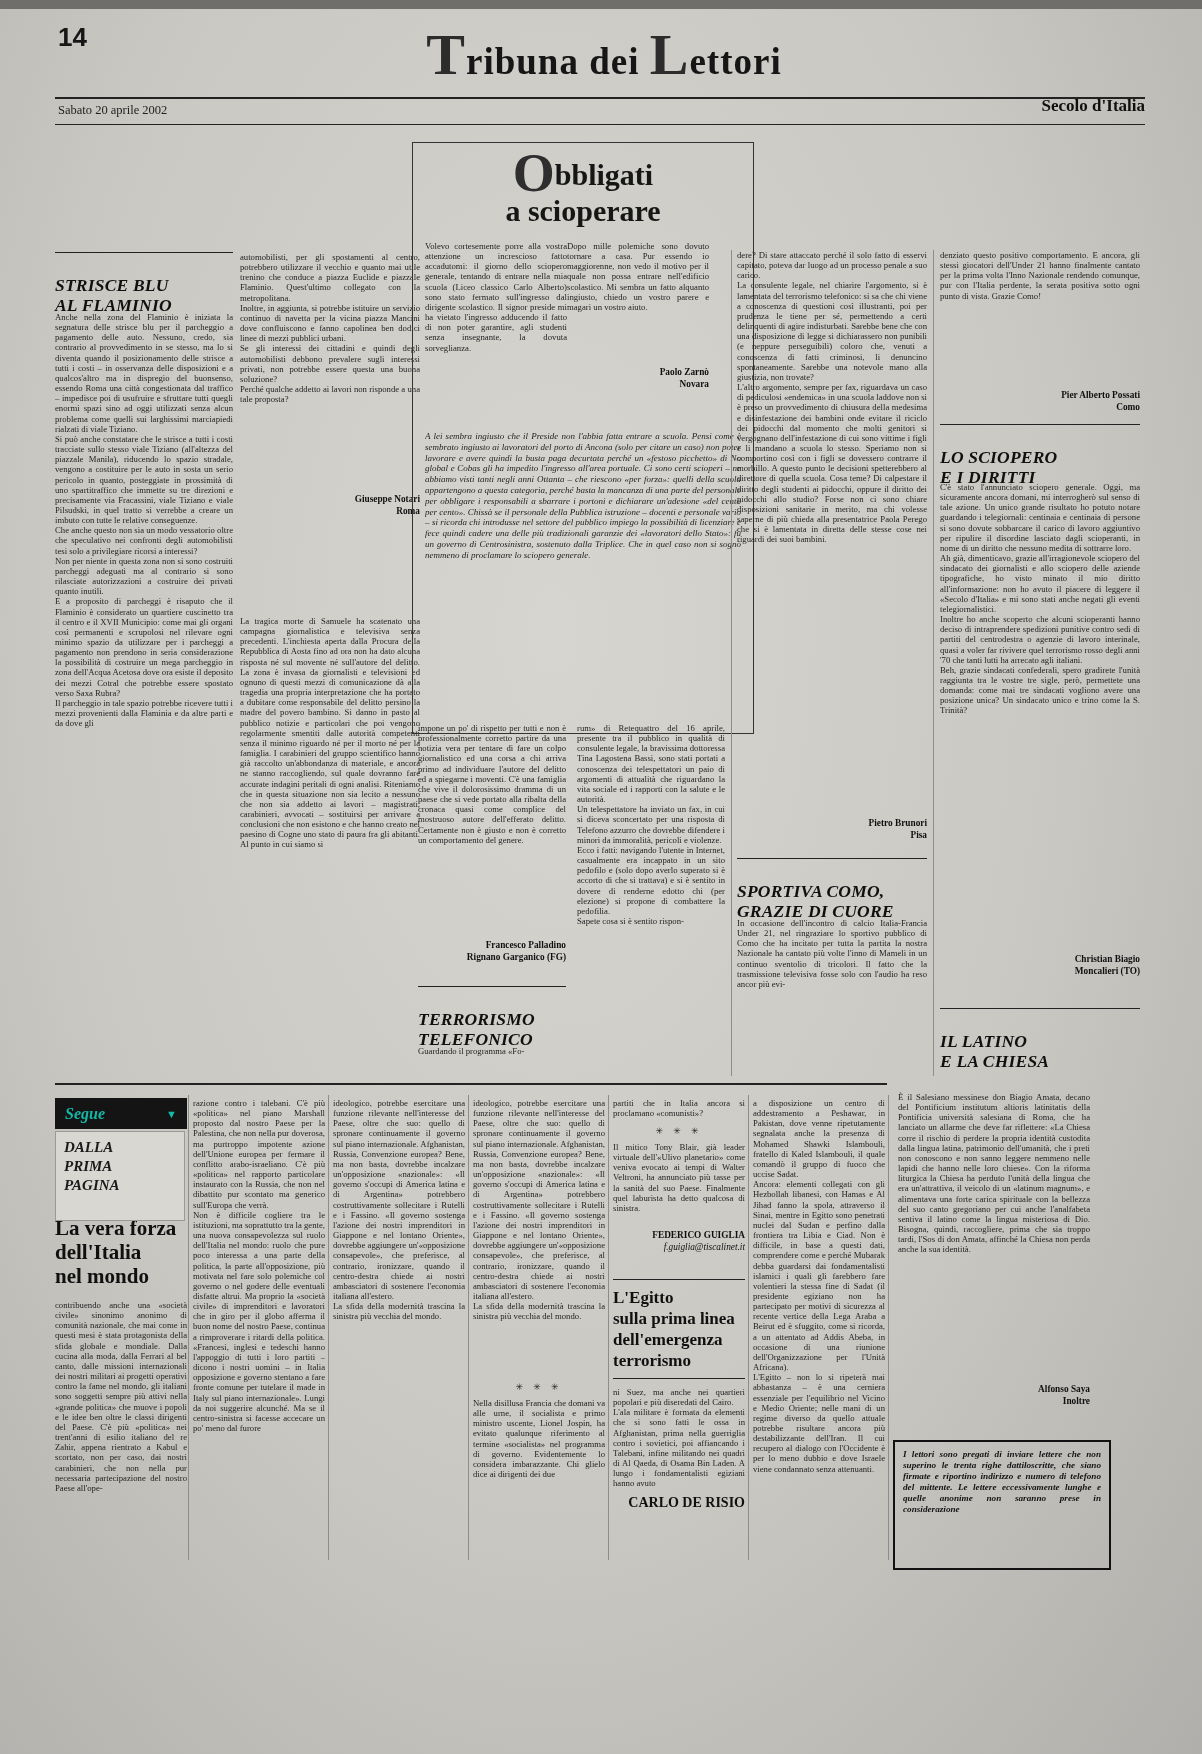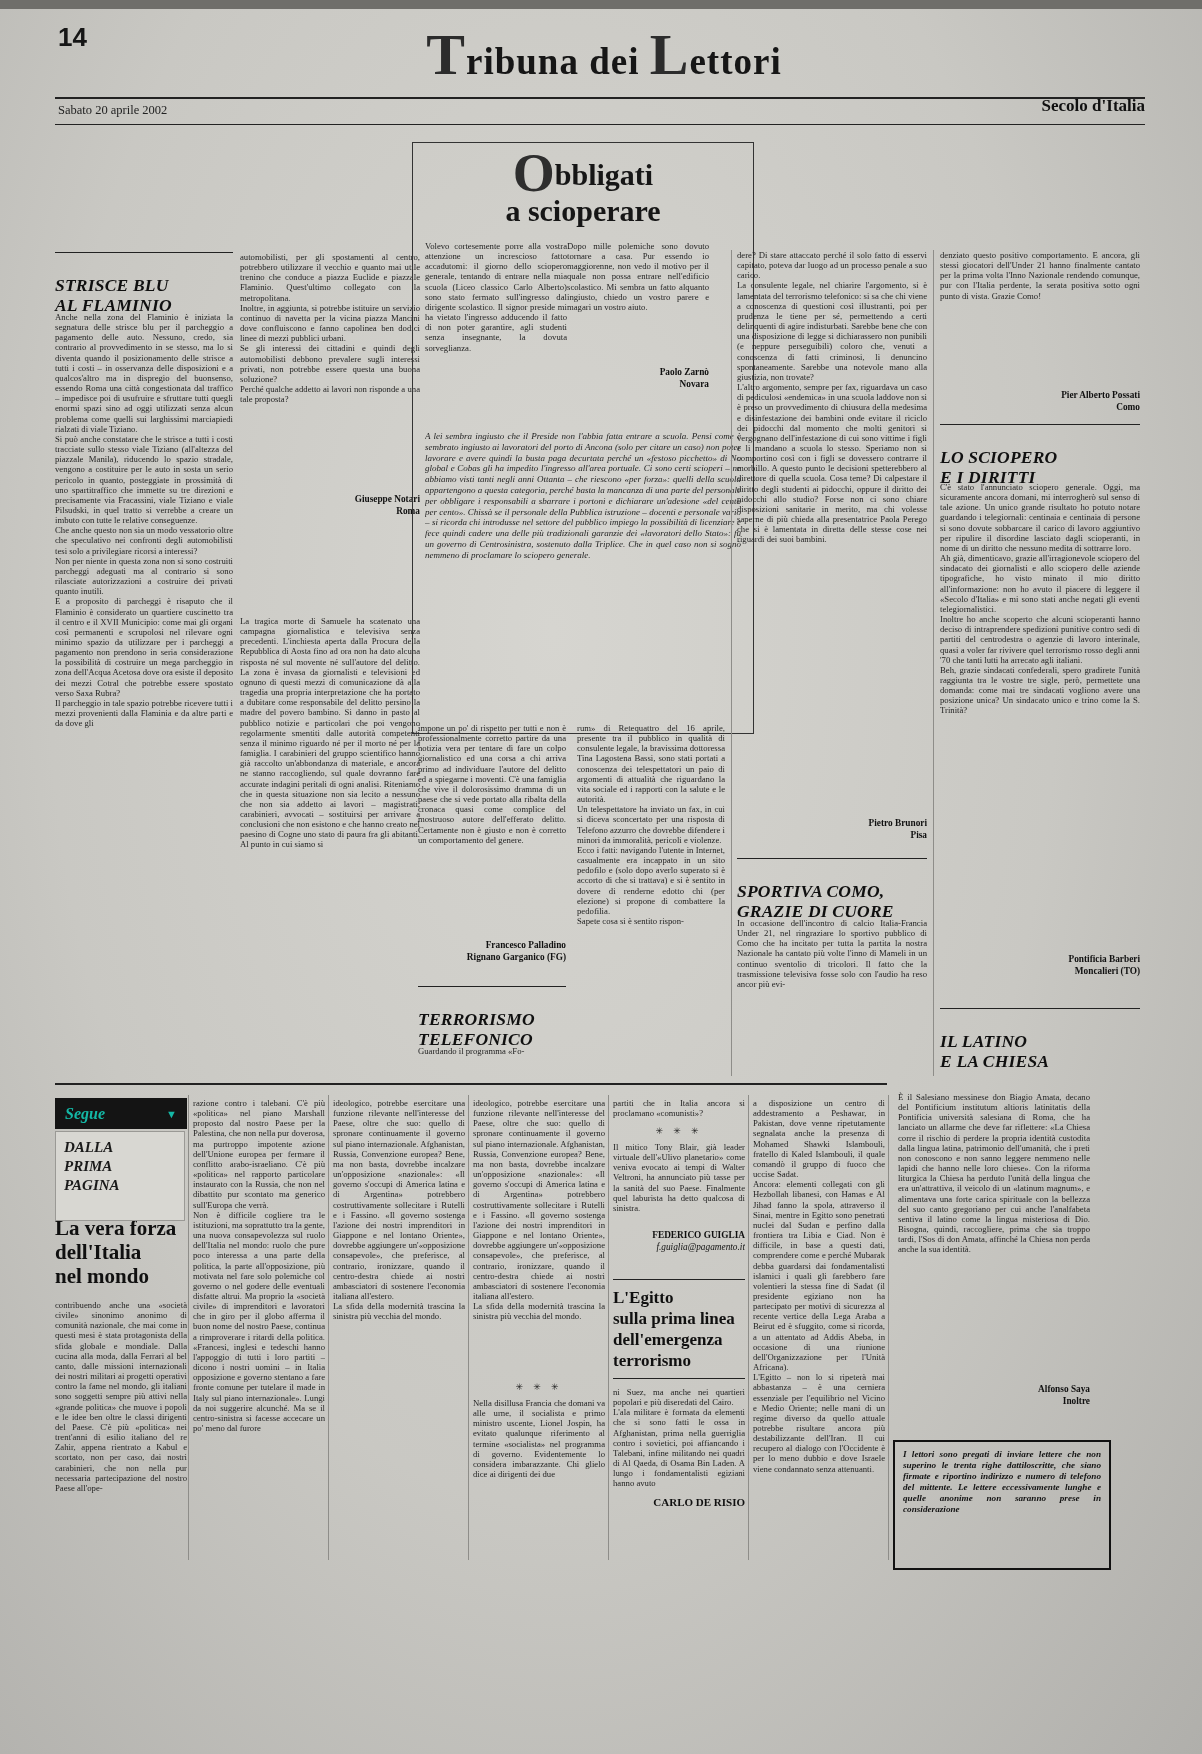--- a/index.html
+++ b/index.html
@@ -125,21 +125,21 @@
     <div>Pier Alberto Possati</div>
     <div>Como</div>
   </div>
   <div class="abs hl" style="left:940px;top:424px;width:200px;">LO SCIOPERO
 E I DIRITTI</div>
   <div class="abs bt" style="left:940px;top:482px;width:200px;height:470px;">C'è stato l'annunciato sciopero generale. Oggi, ma sicuramente ancora domani, mi interrogherò sul senso di tale azione. Un unico grande risultato ho potuto notare guardando i telegiornali: centinaia e centinaia di persone si sono dovute sobbarcare il carico di lavoro aggiuntivo per ripulire il disordine lasciato dagli scioperanti, in nome di un diritto che nessuno medita di sottrarre loro.
 Ah già, dimenticavo, grazie all'irragionevole sciopero del sindacato dei giornalisti e allo sciopero delle aziende tipografiche, ho visto minato il mio diritto all'informazione: non ho avuto il piacere di leggere il «Secolo d'Italia» e mi sono stati anche negati gli eventi telegiornalistici.
 Inoltre ho anche scoperto che alcuni scioperanti hanno deciso di intraprendere spedizioni punitive contro sedi di partiti del centrodestra o agenzie di lavoro interinale, quasi a voler far rivivere quel terrorismo rosso degli anni '70 che tanti lutti ha arrecato agli italiani.
 Beh, grazie sindacati confederali, spero gradirete l'unità raggiunta tra le vostre tre sigle, però, permettete una domanda: come mai tre sindacati vogliono avere una posizione unica? Un sindacato unico e trino come la S. Trinità?</div>
   <div class="abs sig" style="left:940px;top:954px;width:200px;">
-    <div>Pontificia Barberi</div>
+    <div>Christian Biagio</div>
     <div>Moncalieri (TO)</div>
   </div>
   <div class="abs hl" style="left:940px;top:1008px;width:200px;">IL LATINO
 E LA CHIESA</div>
 
   <div class="abs hr" style="left:55px;top:1083px;width:832px;height:2px;"></div>
 
   <div class="abs" id="segue" style="left:55px;top:1098px;width:112px;height:27px;">
     <span>Segue</span>
     <span style="font-size:11px;">▼</span>
@@ -163,29 +163,29 @@
     <div class="stars">✳ ✳ ✳</div>
     <div class="bt" style="height:120px;">Nella disillusa Francia che domani va alle urne, il socialista e primo ministro uscente, Lionel Jospin, ha evitato qualunque riferimento al termine «socialista» nel programma di governo. Evidentemente lo considera imbarazzante. Chi glielo dice ai dirigenti dei due</div>
   </div>
 
   <div class="abs" style="left:613px;top:1098px;width:132px;height:464px;overflow:hidden;">
     <div class="bt" style="height:22px;">partiti che in Italia ancora si proclamano «comunisti»?</div>
     <div class="stars">✳ ✳ ✳</div>
     <div class="bt" style="height:82px;">Il mitico Tony Blair, già leader virtuale dell'«Ulivo planetario» come veniva evocato ai tempi di Walter Veltroni, ha annunciato più tasse per la sanità del suo Paese. Finalmente quel laburista ha detto qualcosa di sinistra.</div>
     <div class="sig" style="margin-top:6px;">
       <div>FEDERICO GUIGLIA</div>
-      <div class="email">f.guiglia@pagamento.it</div>
+      <div class="email">f.guiglia@tiscalinet.it</div>
     </div>
     <div id="egittohead" style="margin-top:26px;">L'Egitto
 sulla prima linea
 dell'emergenza
 terrorismo</div>
     <div class="bt" style="margin-top:8px;height:110px;">ni Suez, ma anche nei quartieri popolari e più diseredati del Cairo.
 L'ala militare è formata da elementi che si sono fatti le ossa in Afghanistan, prima nella guerriglia contro i sovietici, poi affiancando i Talebani, infine militando nei quadri di Al Qaeda, di Osama Bin Laden. A lungo i fondamentalisti egiziani hanno avuto</div>
-    <div class="sig" style="font-size:11px;">
+    <div class="sig" style="font-size:14px;">
       <div>CARLO DE RISIO</div>
     </div>
   </div>
 
   <div class="abs bt" style="left:753px;top:1098px;width:132px;height:464px;">a disposizione un centro di addestramento a Peshawar, in Pakistan, dove venne ripetutamente segnalata anche la presenza di Mohamed Shawki Islambouli, fratello di Kaled Islambouli, il quale comandò il gruppo di fuoco che uccise Sadat.
 Ancora: elementi collegati con gli Hezbollah libanesi, con Hamas e Al Jihad fanno la spola, attraverso il Sinai, mentre in Egitto sono penetrati nuclei dal Sudan e perfino dalla frontiera tra Libia e Ciad. Non è difficile, in base a questi dati, comprendere come e perché Mubarak debba guardarsi dai fondamentalisti islamici i quali gli farebbero fare volentieri la stessa fine di Sadat (il presidente egiziano non ha partecipato per motivi di sicurezza al recente vertice della Lega Araba a Beirut ed è sfuggito, come si ricorda, a un attentato ad Addis Abeba, in occasione di una riunione dell'Organizzazione per l'Unità Africana).
 L'Egitto – non lo si ripeterà mai abbastanza – è una cerniera essenziale per l'equilibrio nel Vicino e Medio Oriente; nelle mani di un regime diverso da quello attuale potrebbe risultare ancora più destabilizzante dell'Iran. Il cui recupero al dialogo con l'Occidente è per lo meno dubbio e dove Israele viene condannato senza attenuanti.</div>
 
   <div class="abs vr" style="left:188px;top:1095px;height:465px;"></div>
   <div class="abs vr" style="left:328px;top:1095px;height:465px;"></div>

